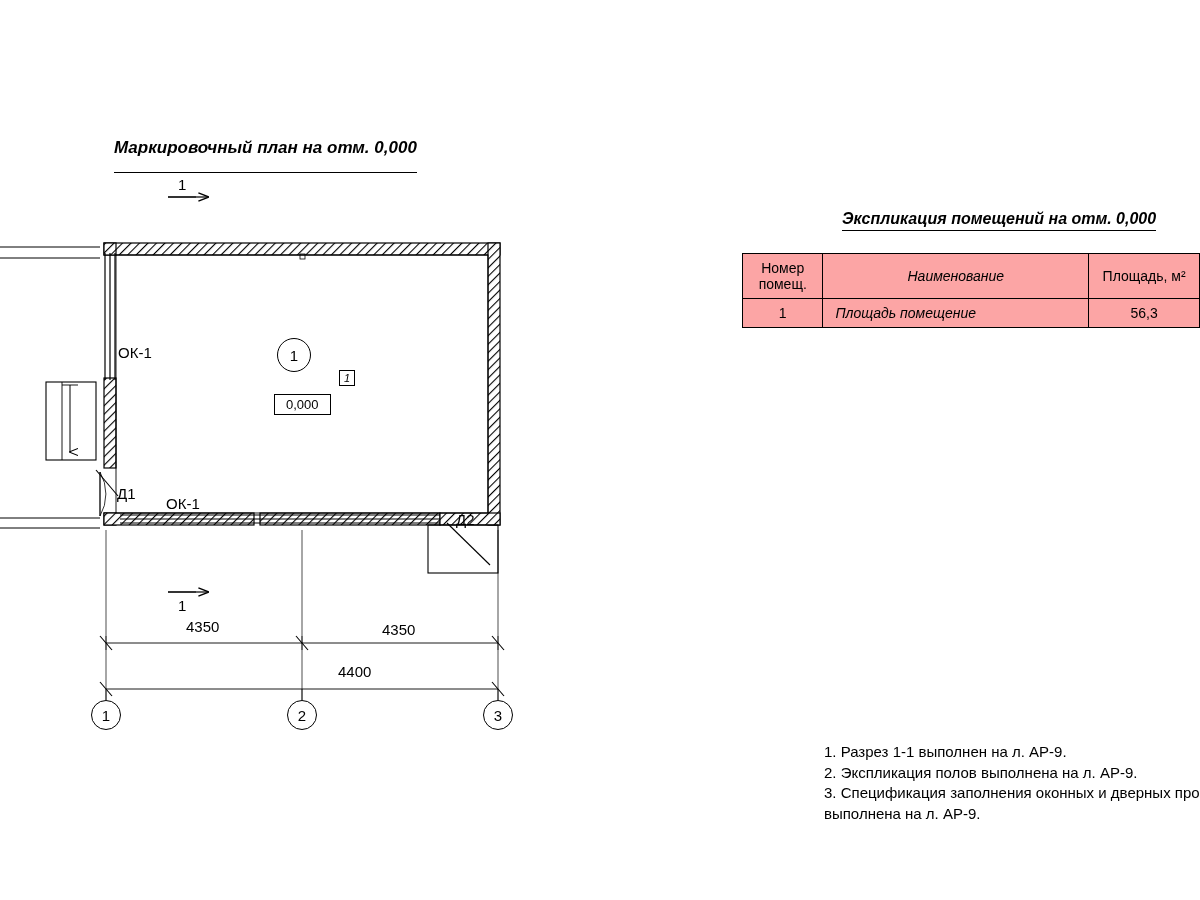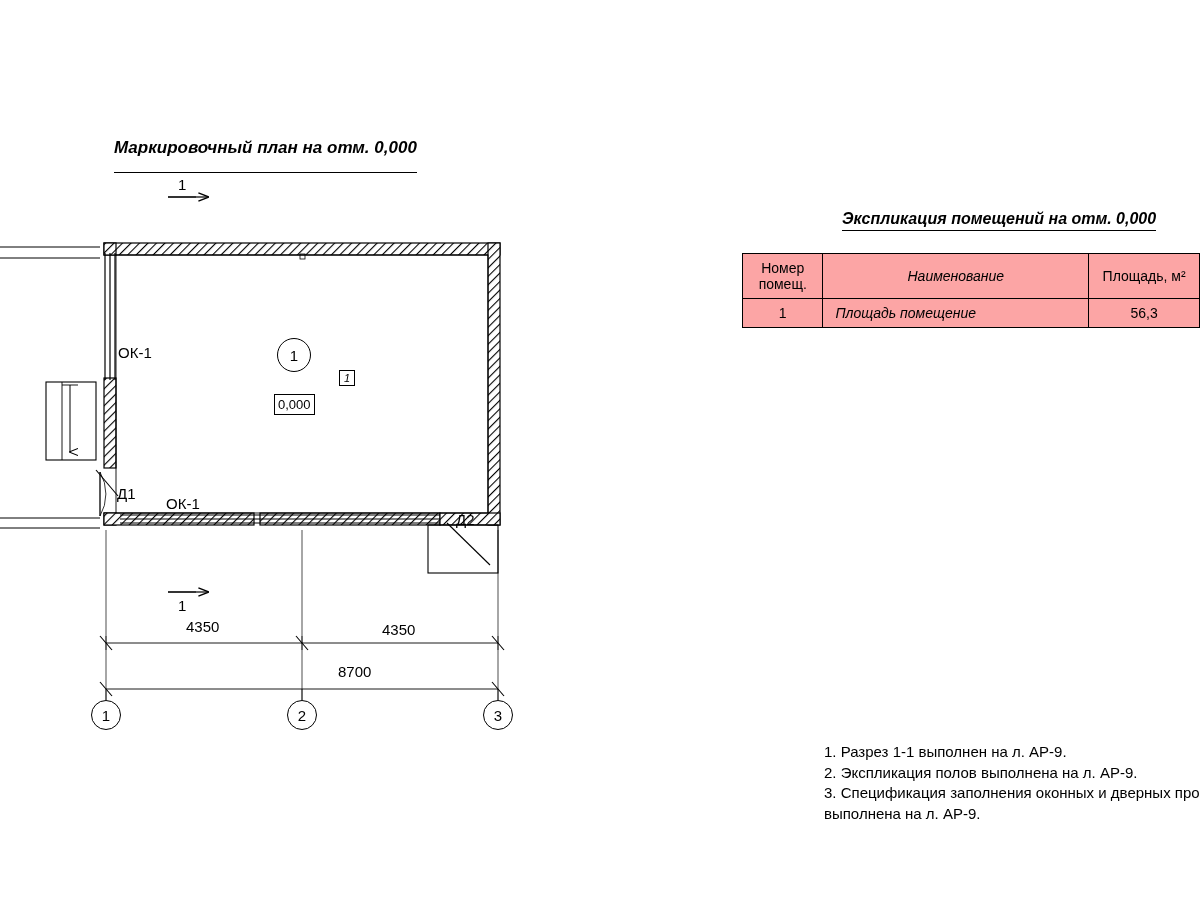--- a/index.html
+++ b/index.html
@@ -65,21 +65,21 @@
     border: 1.3px solid #000;
     border-radius: 50%;
     box-sizing: border-box;
     display: flex; align-items: center; justify-content: center;
     font-size: 15px;
     background: #fff;
   }
   .level-box {
     border: 1px solid #000;
     font-size: 13px;
-    padding: 2px 3px;
+    padding: 2px 11px;
     background: #fff;
     white-space: nowrap;
   }
   .sec-box {
     border: 1px solid #000;
     font-size: 11px;
     font-style: italic;
     padding: 1px 4px;
     background: #fff;
     white-space: nowrap;
@@ -217,21 +217,21 @@
 
   <div class="abs sec-box" style="left:339px; top:370px;">1</div>
 
   <div class="abs label" style="left:118px; top:344px;">ОК-1</div>
   <div class="abs label" style="left:166px; top:495px;">ОК-1</div>
   <div class="abs label" style="left:117px; top:485px;">Д1</div>
   <div class="abs label" style="left:456px; top:511px;">Д2</div>
 
   <div class="abs label" style="left:186px; top:618px;">4350</div>
   <div class="abs label" style="left:382px; top:621px;">4350</div>
-  <div class="abs label" style="left:338px; top:663px;">8700</div>
+  <div class="abs label" style="left:338px; top:663px;">4400</div>
 
   <div class="abs axis-circ" style="left:91px; top:700px;">1</div>
   <div class="abs axis-circ" style="left:287px; top:700px;">2</div>
   <div class="abs axis-circ" style="left:483px; top:700px;">3</div>
 
   <div class="abs table-title">Экспликация помещений на отм. 0,000</div>
 
   <table class="exp-table">
     <thead>
       <tr>

